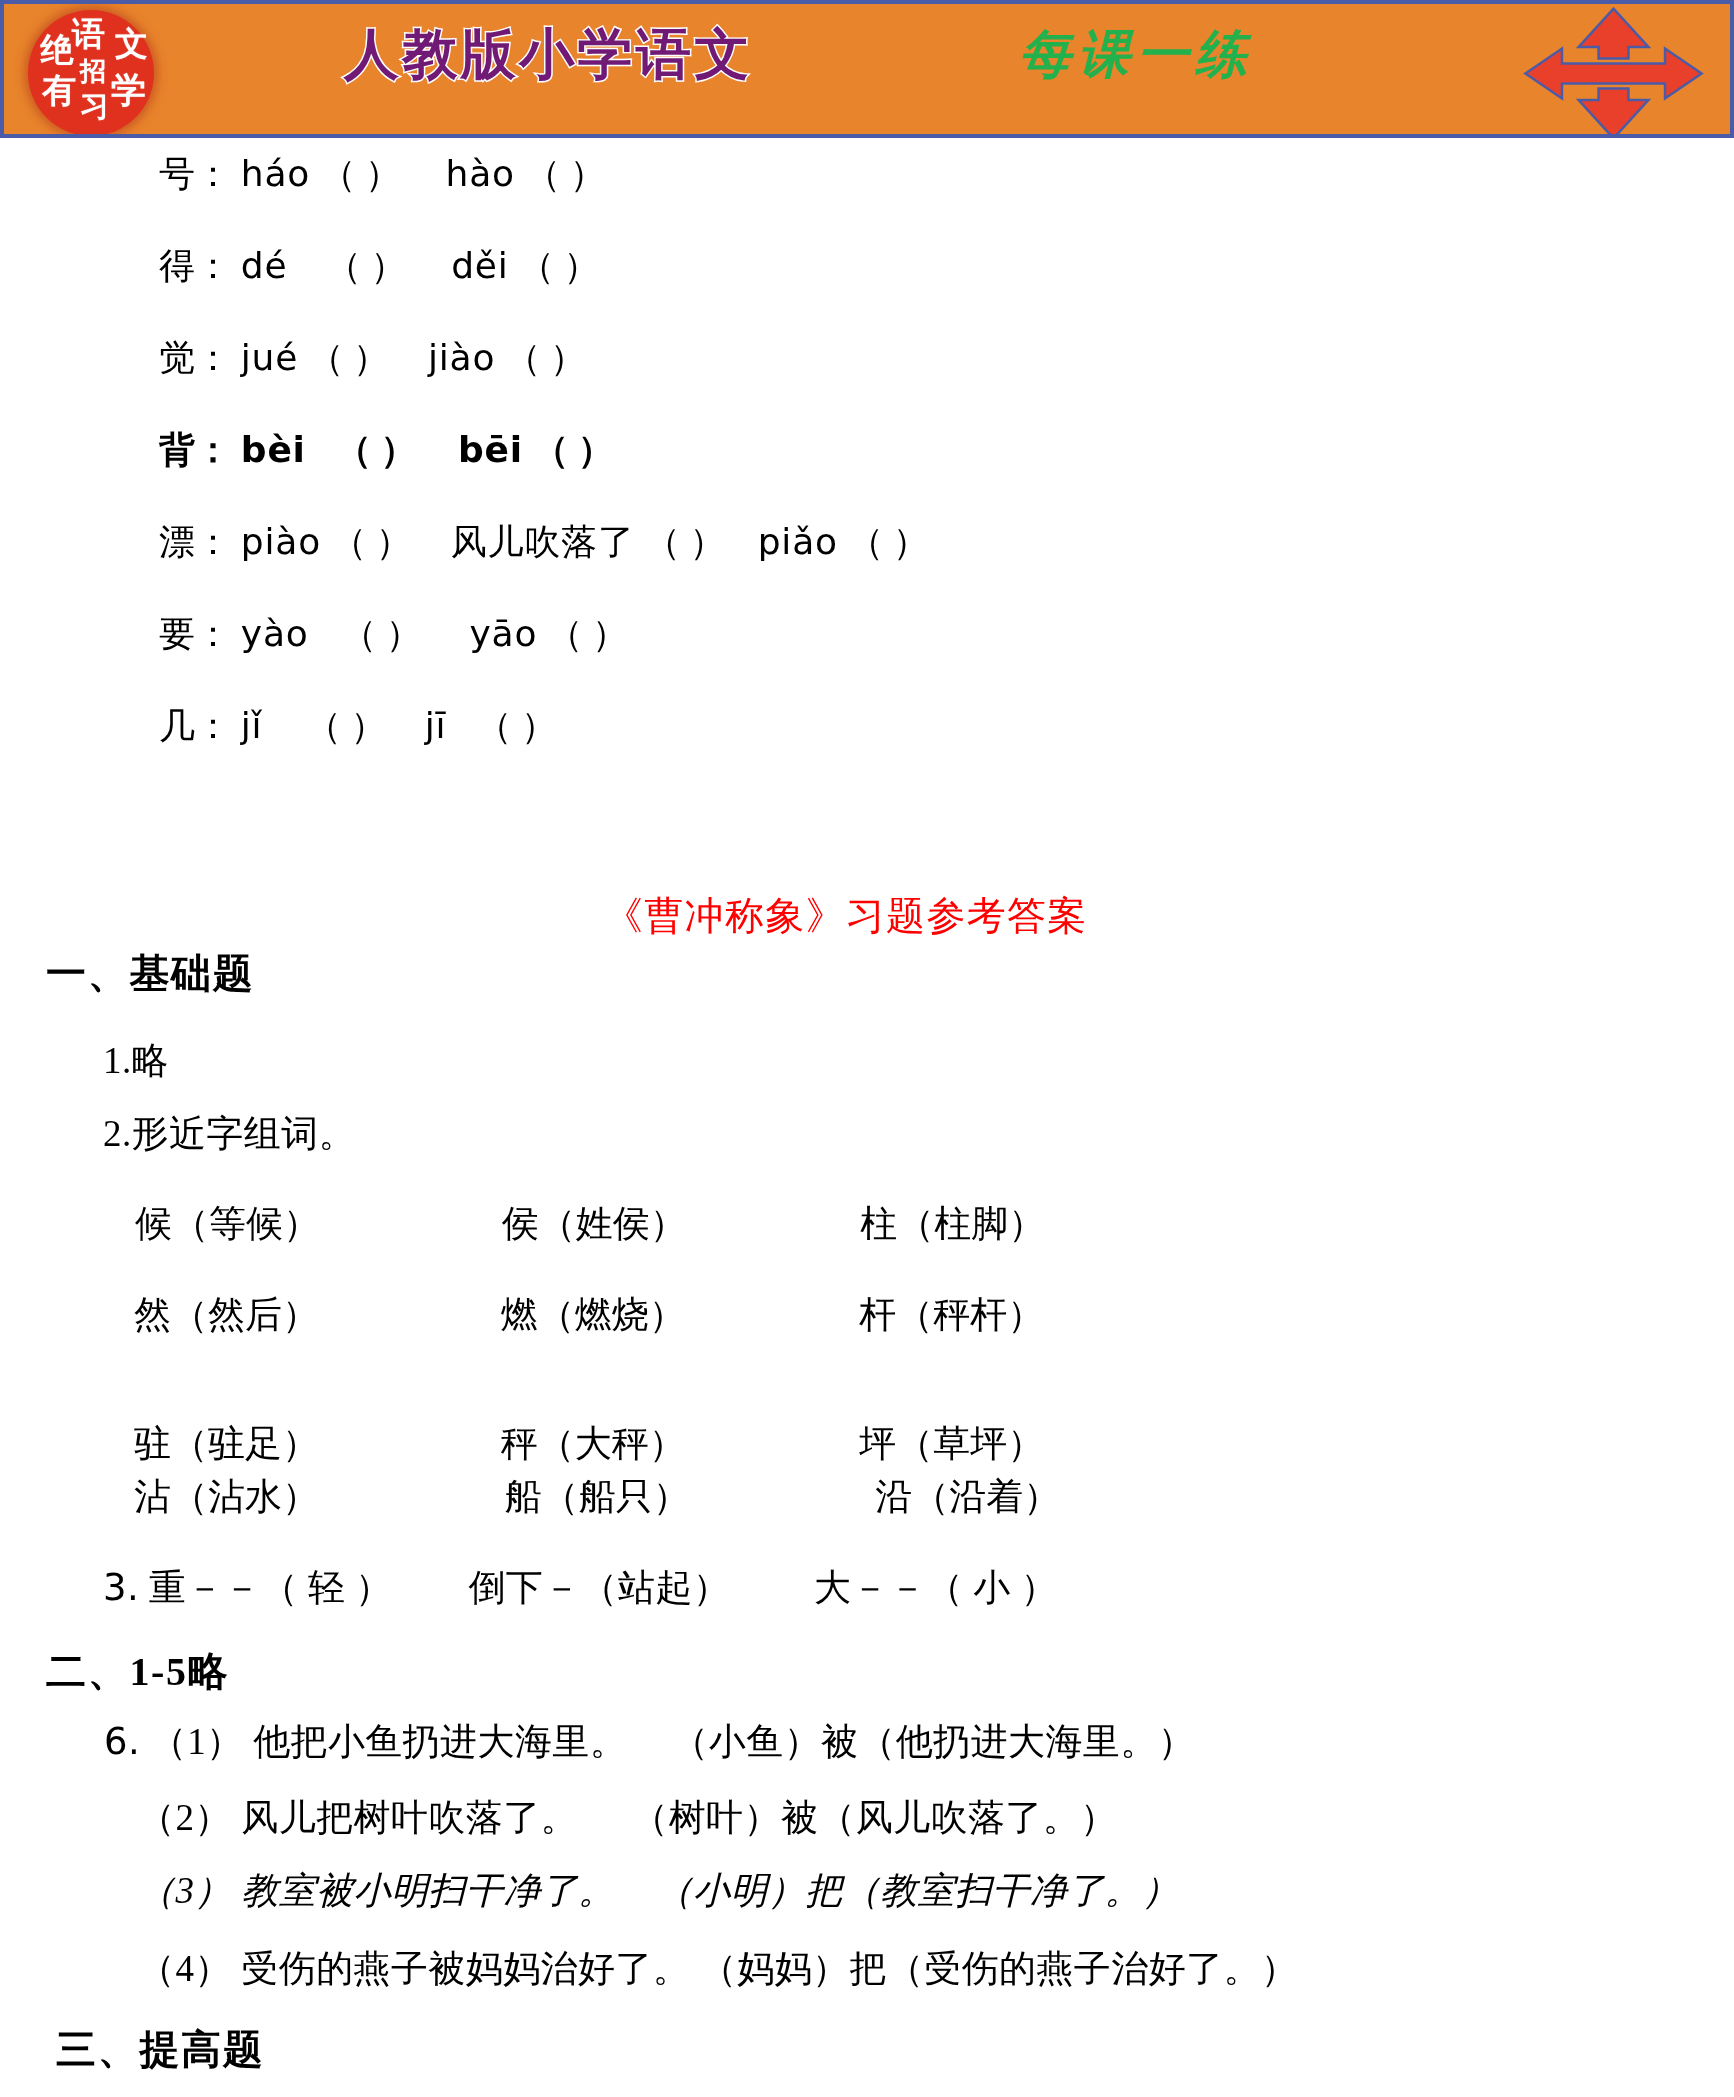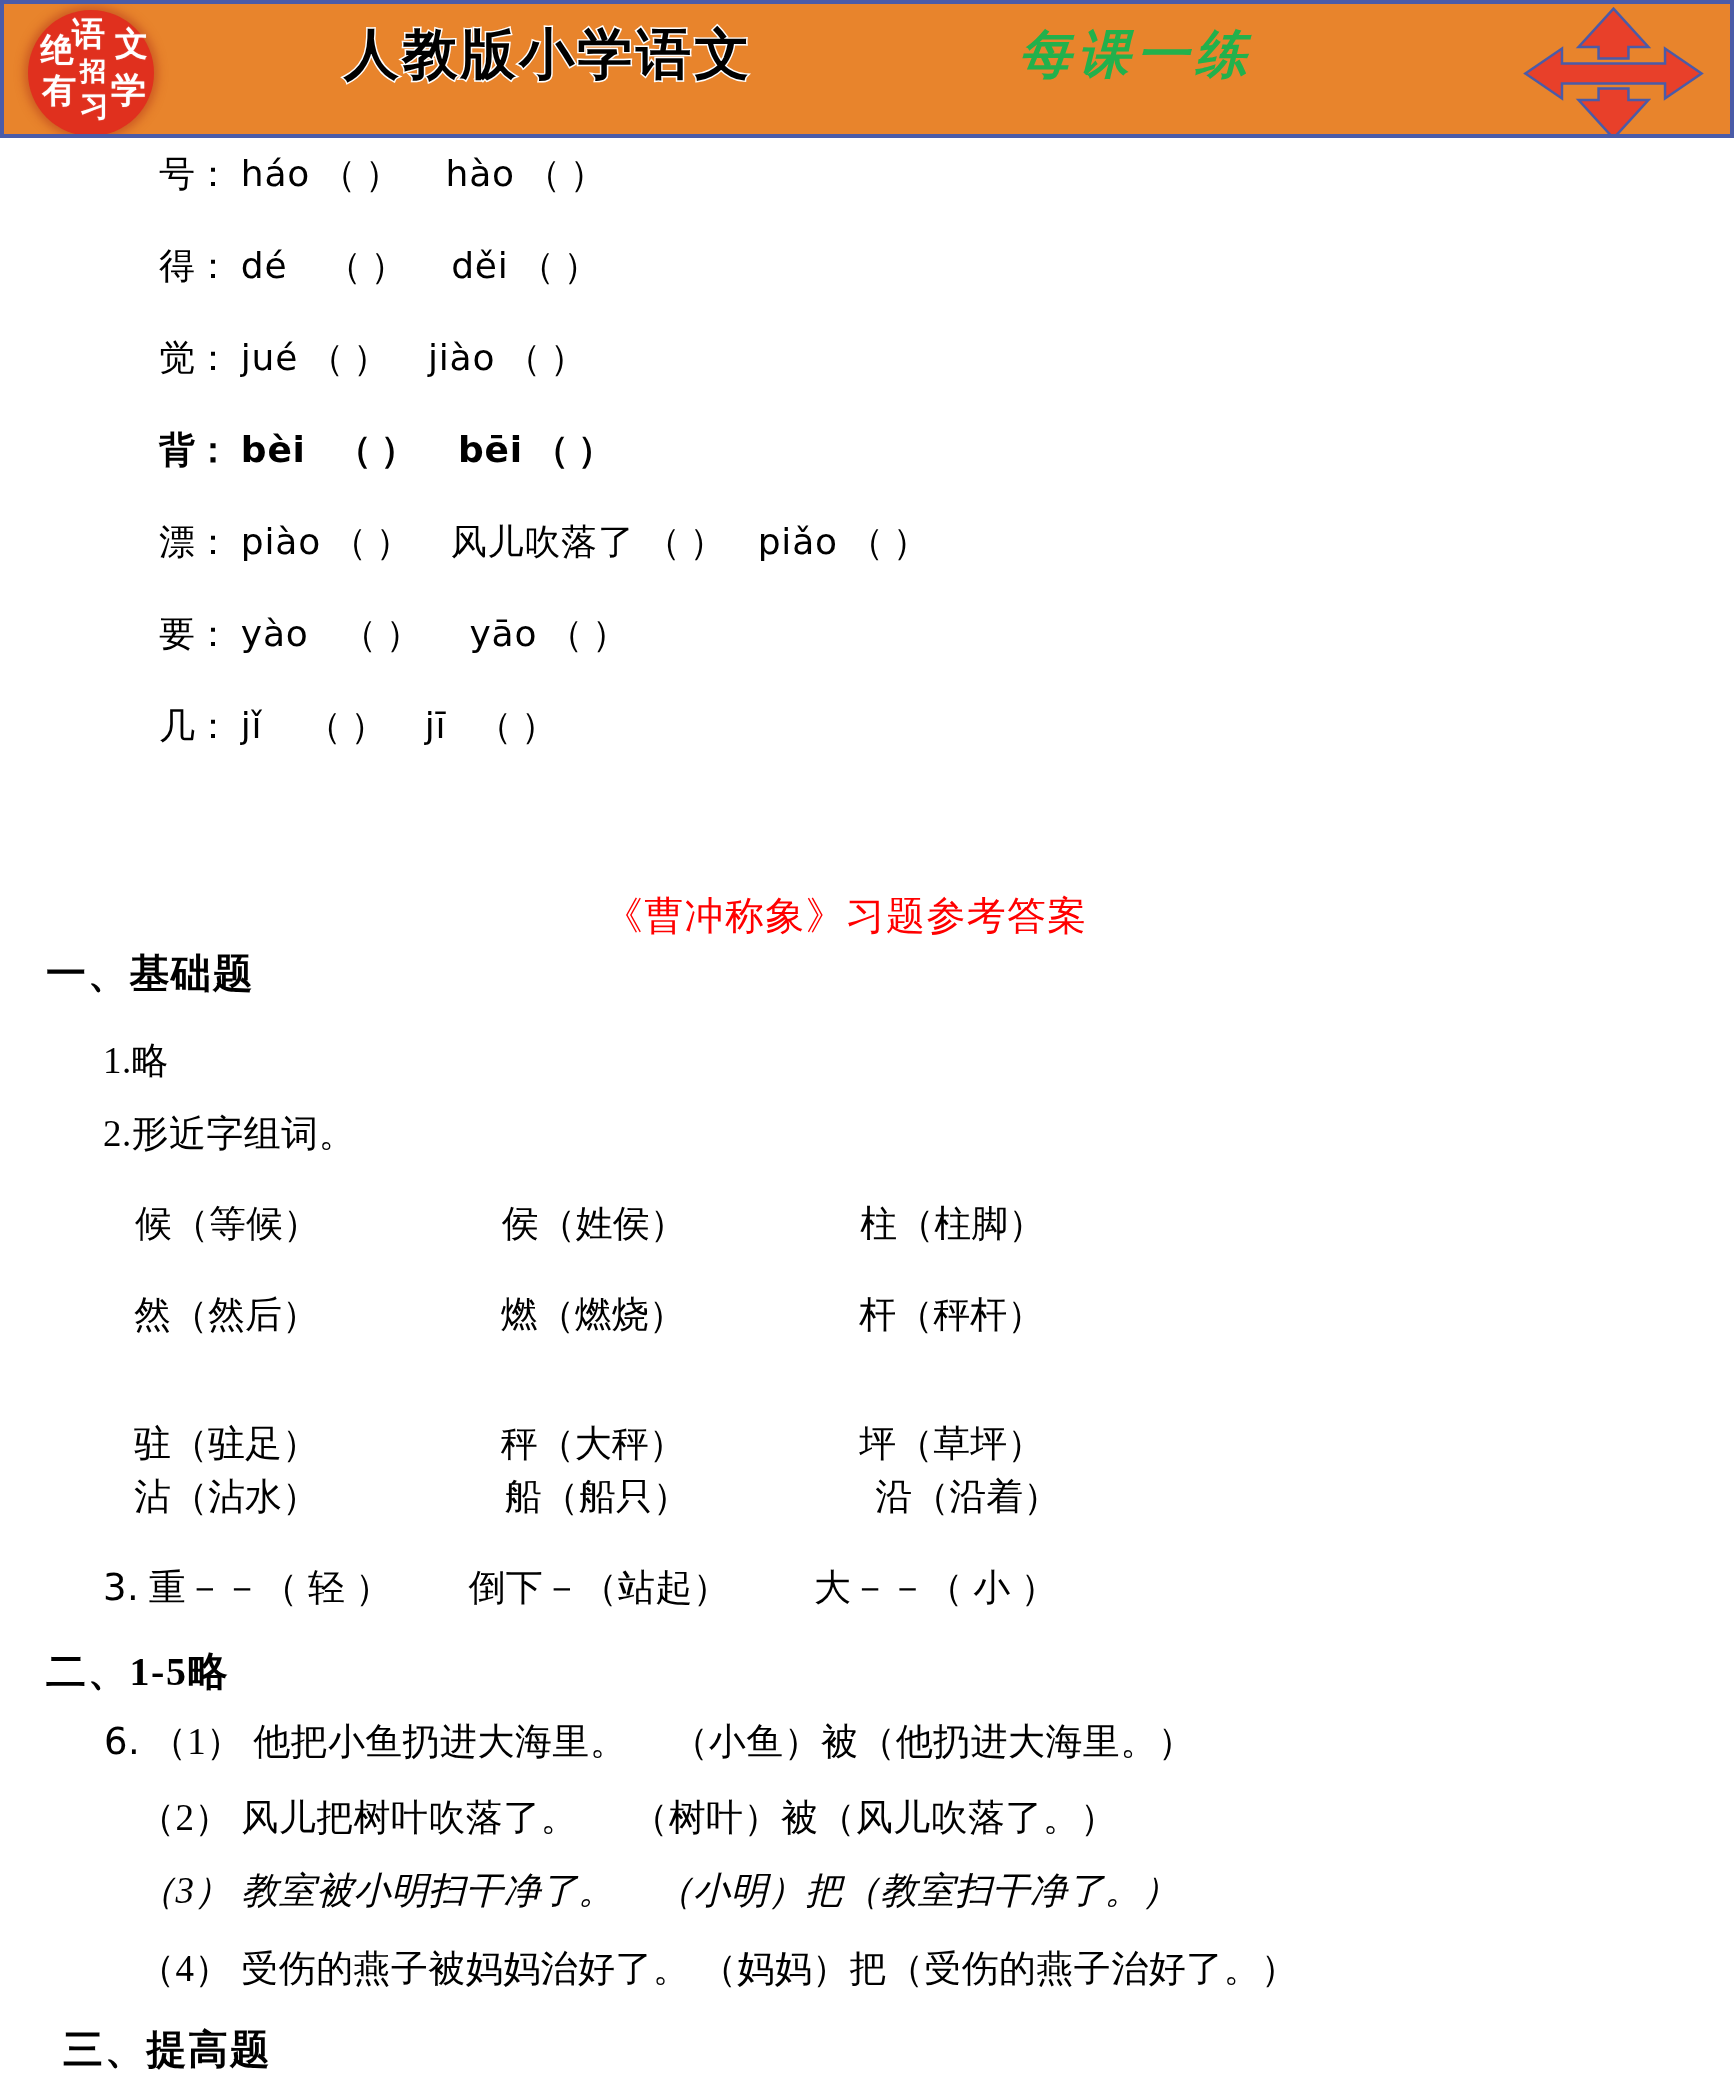--- a/index.html
+++ b/index.html
@@ -63,21 +63,21 @@
 
   .banner-title {
     position: absolute;
     left: 340px;
     top: 22.7px;
     font-family: "DejaVu Sans", sans-serif;
     font-weight: 700;
     font-size: 55px;
     line-height: 1;
     letter-spacing: 3.4px;
-    color: #000000;
+    color: #701a75;
     -webkit-text-stroke: 2.9px #ffffff;
     paint-order: stroke fill;
     white-space: nowrap;
   }
   .banner-subtitle {
     position: absolute;
     left: 1015px;
     top: 24px;
     font-family: "DejaVu Serif", serif;
     font-weight: 700;
@@ -311,18 +311,18 @@
     <span style="display:inline-block;width:21px"></span>
     <span>（小明）把（教室扫干净了。）</span>
   </div>
 
   <div class="row item" style="left:138px; top:1806px;">
     <span>（4）</span>
     <span>受伤的燕子被妈妈治好了。</span>
     <span>（妈妈）把（受伤的燕子治好了。）</span>
   </div>
 
-  <div class="row sec-head" style="left:63px; top:1884px;">三、提高题</div>
+  <div class="row sec-head" style="left:56px; top:1884px;">三、提高题</div>
 
   <div class="row item" style="left:103px; top:1957px;">1.读拼音，扩词</div>
 
 </div>
 
 
 </body></html>

